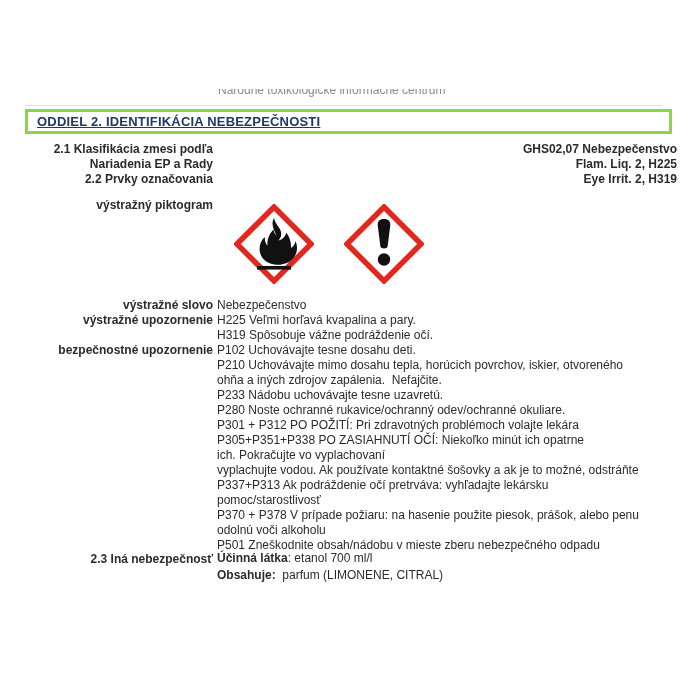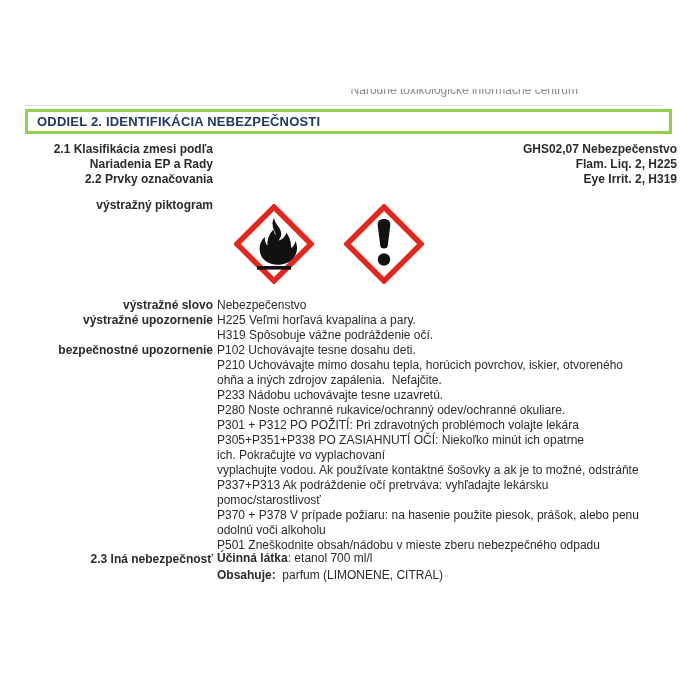--- a/index.html
+++ b/index.html
@@ -6,37 +6,37 @@
   body{
     width:700px;height:700px;background:#ffffff;
     font-family:"Liberation Sans", sans-serif;
     color:#2b2b2b;position:relative;overflow:hidden;
   }
   .abs{position:absolute;}
   .line{font-size:12px;line-height:15px;white-space:pre;}
   .b{font-weight:bold;text-align:right;}
   
   .clip-top{
-    left:218px;top:89px;width:360px;height:10px;overflow:hidden;text-align:right;
+    left:218px;top:89px;width:360px;height:10px;overflow:hidden;
   }
   .clip-top span{
     display:block;margin-top:-6px;font-size:12px;line-height:15px;
     color:#8a8a8a;white-space:pre;
   }
   .divider{
     left:25px;top:105px;width:637px;height:1px;background:#dcdcdc;
   }
   .section-box{
     left:25px;top:109px;width:647px;height:25px;box-sizing:border-box;
     border:3px solid #92D050;background:#ffffff;
     display:flex;align-items:center;
   }
   .section-box span{
     font-size:13px;font-weight:bold;color:#1F3864;
-    padding-left:9px;letter-spacing:.2px;white-space:pre;
+    padding-left:9px;letter-spacing:.2px;white-space:pre;text-decoration:underline;
   }
   .label-col{left:27px;width:186px;}
   .content-col{left:217px;width:460px;}
   .picto-row{left:234px;top:204px;display:flex;gap:30px;}
   .picto{width:80px;height:80px;}
 </style>
 </head>
 <body>
 
 <div>

